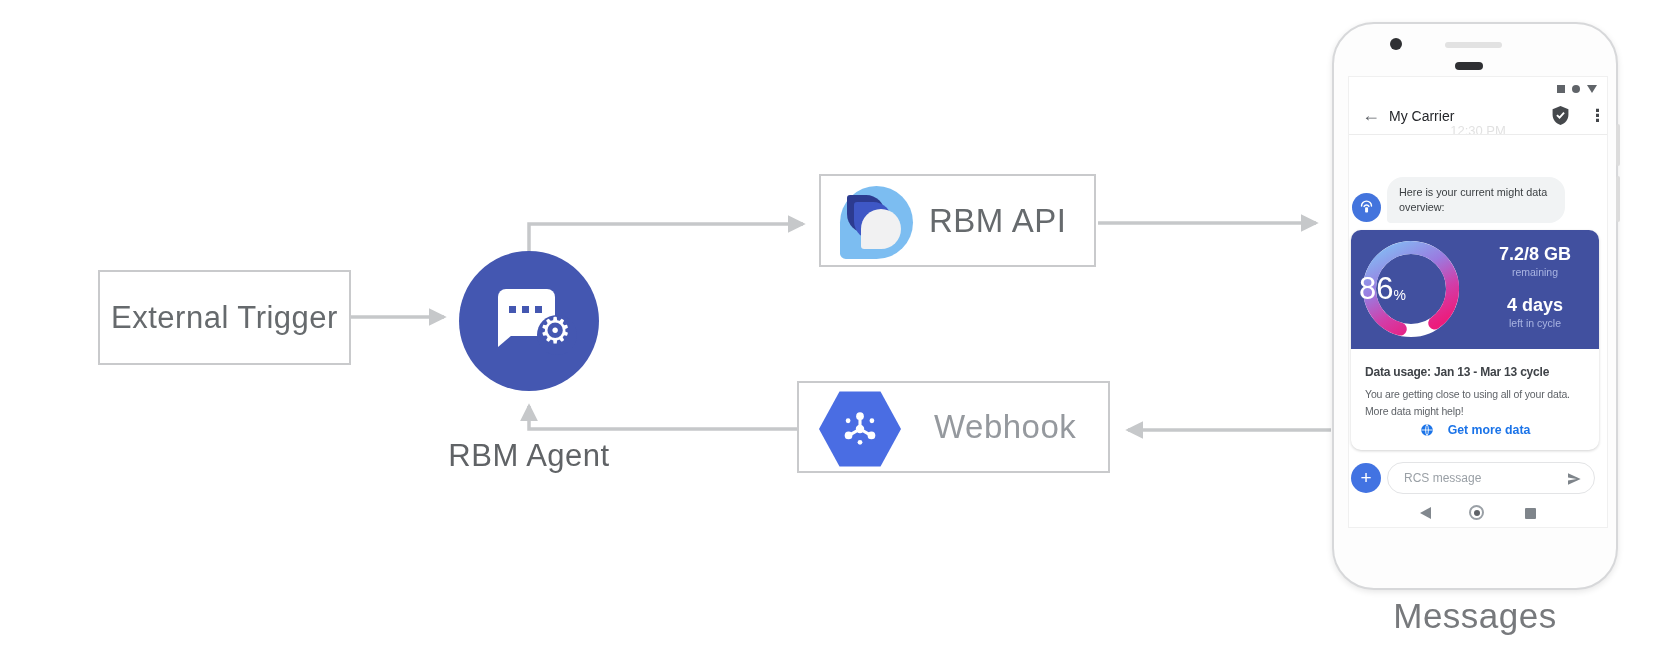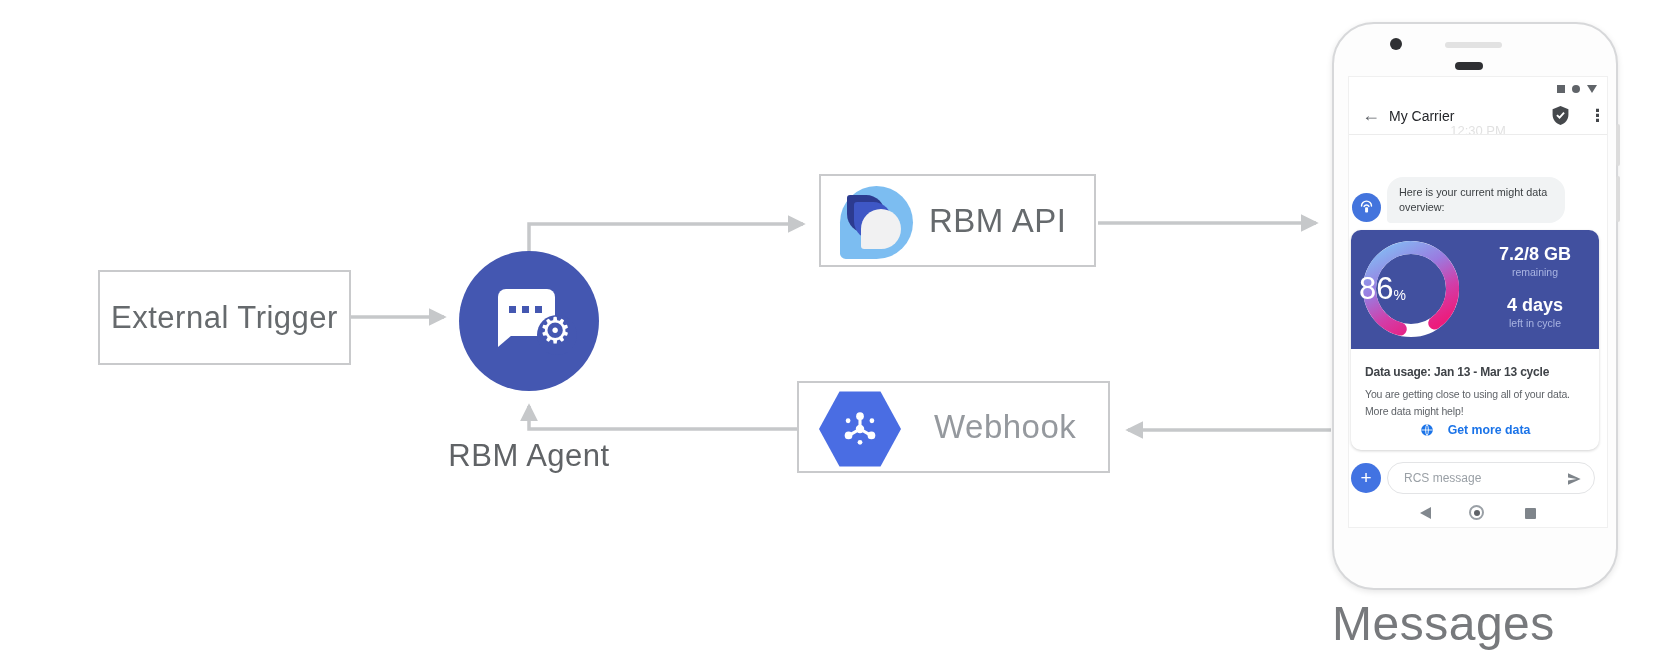--- a/index.html
+++ b/index.html
@@ -221,14 +221,14 @@
       <div class="abs" style="left:0;top:427px;width:258px;height:20px;">
         <span class="nav-back abs" style="left:71px;top:3px;"></span>
         <span class="nav-home-ring abs" style="left:120px;top:1px;">
             <span class="nav-home-dot"></span>
           </span>
         <span class="nav-square abs" style="left:176px;top:4px;"></span>
       </div>
     </div>
   </div>
 
-  <div class="abs diag-label" style="left:1332px;top:596px;width:286px;text-align:left;font-size:48px;color:#77797c;">Messages</div>
+  <div class="abs diag-label" style="left:1332px;top:596px;width:286px;text-align:center;font-size:35px;color:#77797c;">Messages</div>
 </div>
 
 </body></html>

